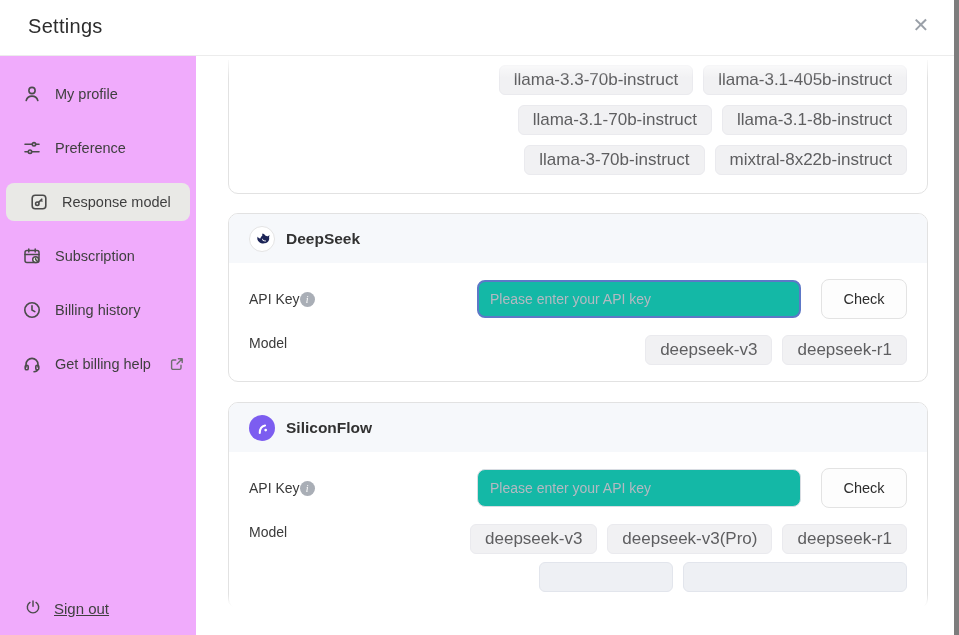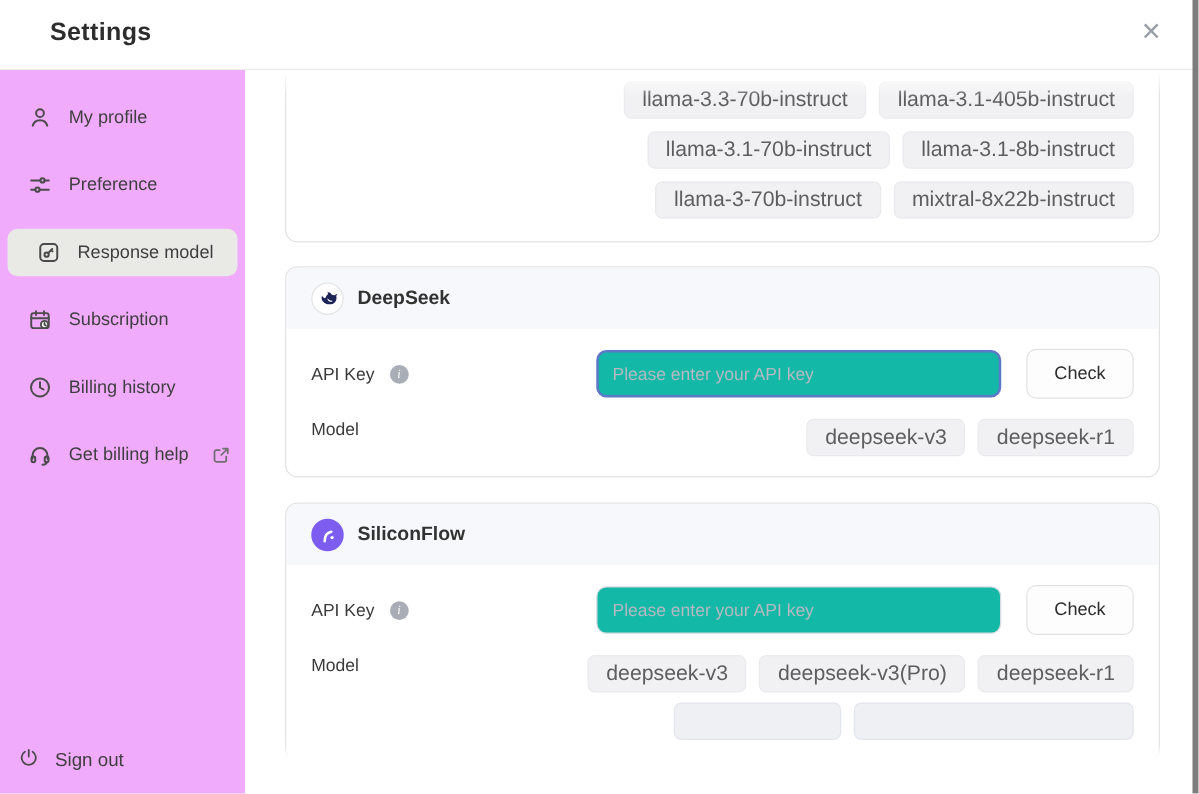--- a/index.html
+++ b/index.html
@@ -2,35 +2,35 @@
 <html><head>
 <meta charset="utf-8">
 <style>
   * { margin:0; padding:0; box-sizing:border-box; }
   html,body { width:959px; height:635px; overflow:hidden; background:#fff;
     font-family:"Liberation Sans", sans-serif; color:#3c3c3c; }
   .modal { position:relative; width:959px; height:635px; background:#fff; overflow:hidden; }
 
   
   .header { position:relative; height:56px; border-bottom:1px solid #ececec; background:#fff; }
-  .header .title { position:absolute; left:40px; top:15px; font-size:20px; font-weight:700; color:#2d2d2d; letter-spacing:.3px; }
+  .header .title { position:absolute; left:28px; top:15px; font-size:20px; font-weight:400; color:#2d2d2d; letter-spacing:.3px; }
   .close-btn { position:absolute; right:26px; top:13px; width:24px; height:24px; border:none; background:transparent;
     color:#9aa0a8; font-size:20px; line-height:24px; cursor:pointer; font-family:"DejaVu Sans", sans-serif; }
 
   
   .body { display:flex; height:579px; }
   .sidebar { position:relative; width:196px; background:#f0abfc; flex:none; padding-top:19px; }
   .side-item { display:flex; align-items:center; gap:13px; height:38px; margin:0 6px 16px 6px;
     padding-left:16px; border-radius:8px; font-size:14.5px; color:#3f3f3f; cursor:pointer; }
   .side-item.active { background:#e9e9e6;padding-left:23px; }
   .side-item .sicon { width:20px; height:20px; flex:none; display:flex; align-items:center; justify-content:center; }
   .side-item svg { display:block; }
   .ext-icon { margin-left:6px; display:flex; }
-  .signout { position:absolute; left:14px; bottom:16px; display:flex; align-items:center; gap:12px;
-    font-size:15px; color:#3f3f3f; cursor:pointer; }
+  .signout { position:absolute; left:24px; bottom:16px; display:flex; align-items:center; gap:12px;
+    font-size:15px; color:#3f3f3f; cursor:pointer;text-decoration:underline; }
 
   
   .main { position:relative; flex:1; background:#fff; padding:4px 31px 0 32px; }
   .scrollview { height:548px; overflow:hidden; position:relative; }
   .fade-top { position:absolute; left:0; top:0; width:100%; height:22px; z-index:3;
     background:linear-gradient(#ffffff, rgba(255,255,255,0)); pointer-events:none; }
   .fade-bottom { position:absolute; left:0; top:538px; width:100%; height:14px; z-index:3;
     background:linear-gradient(rgba(255,255,255,0), #ffffff 90%); pointer-events:none; }
 
   .card { border:1px solid #e2e2e2; border-radius:10px; background:#fff; }
@@ -43,21 +43,21 @@
 
   .provider { margin-top:19px; overflow:hidden; }
   .provider + .provider { margin-top:20px; }
   .provider-header { display:flex; align-items:center; gap:11px; height:49px; padding:0 20px; background:#f6f8fb; }
   .logo-circle { width:26px; height:26px; border-radius:50%; flex:none; display:flex; align-items:center; justify-content:center; }
   .logo-deepseek { background:#fff; border:1px solid #e4e4e4; }
   .logo-siliconflow { background:#7c5df0; }
   .provider-name { font-size:15.5px; font-weight:700; color:#323232; }
   .provider-body { padding:16px 20px; }
   .row { display:flex; align-items:center; justify-content:space-between; }
-  .label-wrap { display:flex; align-items:center; gap:12px; }
+  .label-wrap { display:flex; align-items:center; gap:0; }
   .field-label { font-size:14px; color:#3a3a3a; }
   .info-icon { width:15px; height:15px; border-radius:50%; background:#a9aeb6; color:#fff; font-size:10px;
     display:inline-flex; align-items:center; justify-content:center; font-style:italic; font-family:"Liberation Serif", serif; }
   .row-right { display:flex; align-items:center; gap:20px; }
   .api-input { width:324px; height:38px; border:1px solid #d8dce2; border-radius:8px; padding:0 12px;
     font-size:14px; color:#333; outline:none; background:#14b8a6; font-family:"Liberation Sans", sans-serif; }
   .api-input::placeholder { color:#b4b9c2; }
   .api-input.focused { border:2px solid #5d78c7; padding:0 11px; }
   .check-btn { width:86px; height:40px; border:1px solid #e3e3e3; border-radius:8px; background:#fdfdfd;
     font-size:14.5px; color:#2c2c2c; cursor:pointer; font-family:"Liberation Sans", sans-serif; }

